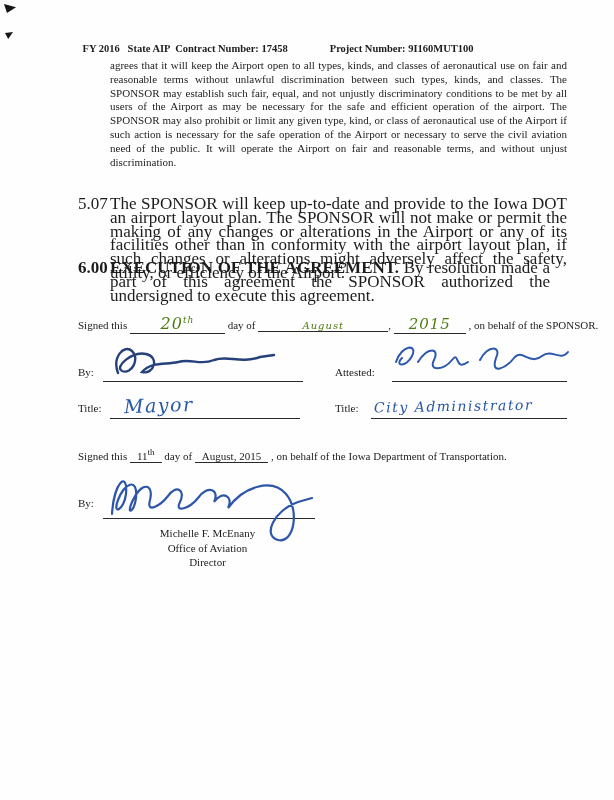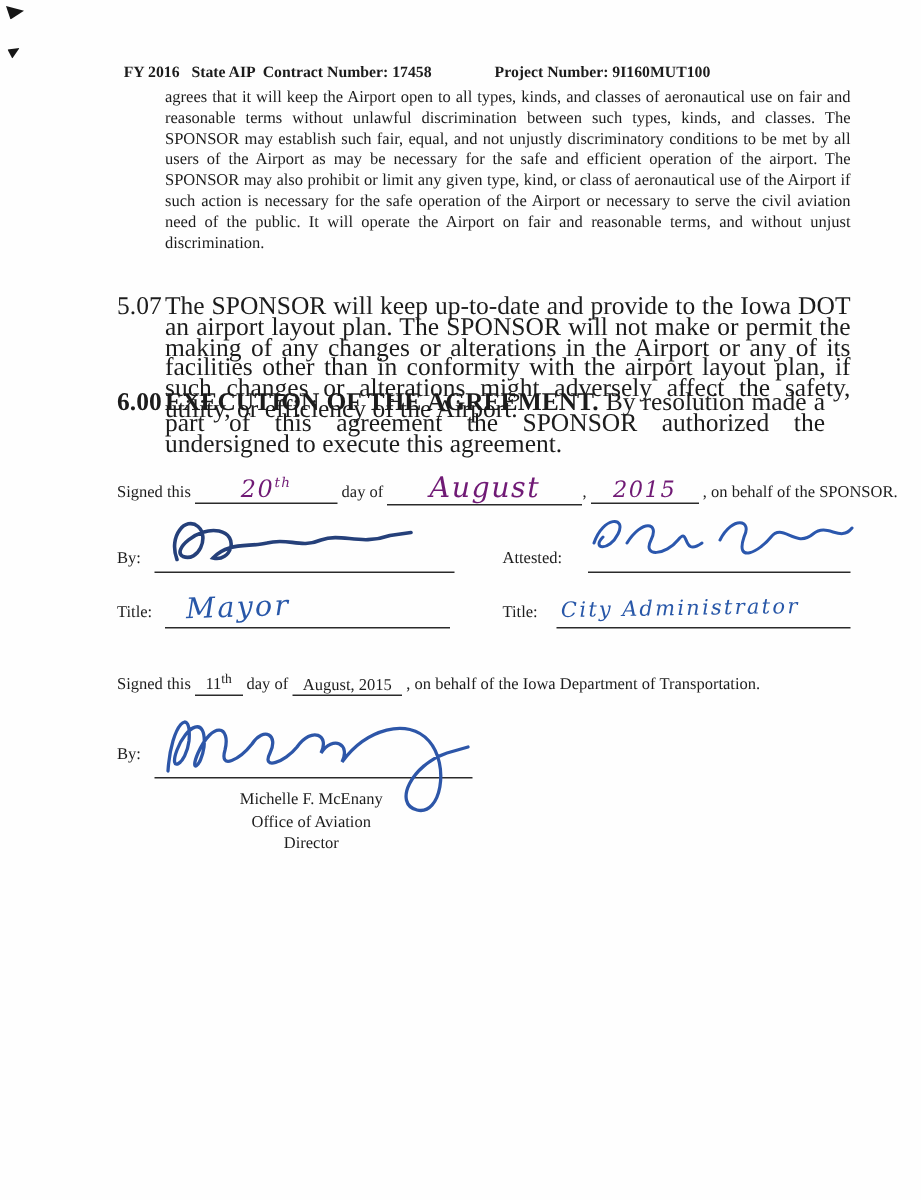--- a/index.html
+++ b/index.html
@@ -33,24 +33,24 @@
   .dot-line{top:447px;}
   .blank{
     display:inline-block;border-bottom:1px solid #2a2a2a;
     text-align:center;vertical-align:baseline;
   }
   .b-day{width:95px;}
   .b-month{width:130px;}
   .b-year{width:72px;}
   .hw{
     font-family:"DejaVu Serif",serif;font-style:italic;
-    color:#701a75;letter-spacing:1px;
+    color:#4d7c0f;letter-spacing:1px;
   }
   .hw-day{font-size:16px;}
-  .hw-month{font-size:19px;}
+  .hw-month{font-size:10px;}
   .hw-year{font-size:15px;}
   .hw sup, .u sup{font-size:9px;}
   .u{display:inline-block;border-bottom:1px solid #2a2a2a;padding:0 7px;}
   .label{position:absolute;font-size:11px;}
   .sigline{position:absolute;border-bottom:1.2px solid #2a2a2a;}
   .sig{position:absolute;pointer-events:none;}
   .hwtitle{position:absolute;font-family:"DejaVu Serif",serif;font-style:italic;color:#2857a8;letter-spacing:1.5px;}
   .hw-mayor{left:124px;top:394px;font-size:19px;transform:rotate(-2deg);}
   .hw-cityadmin{left:374px;top:398px;font-size:14px;transform:rotate(-1deg);}
   .signer{position:absolute;left:105px;top:526px;width:205px;text-align:center;font-size:11px;line-height:14.5px;}

